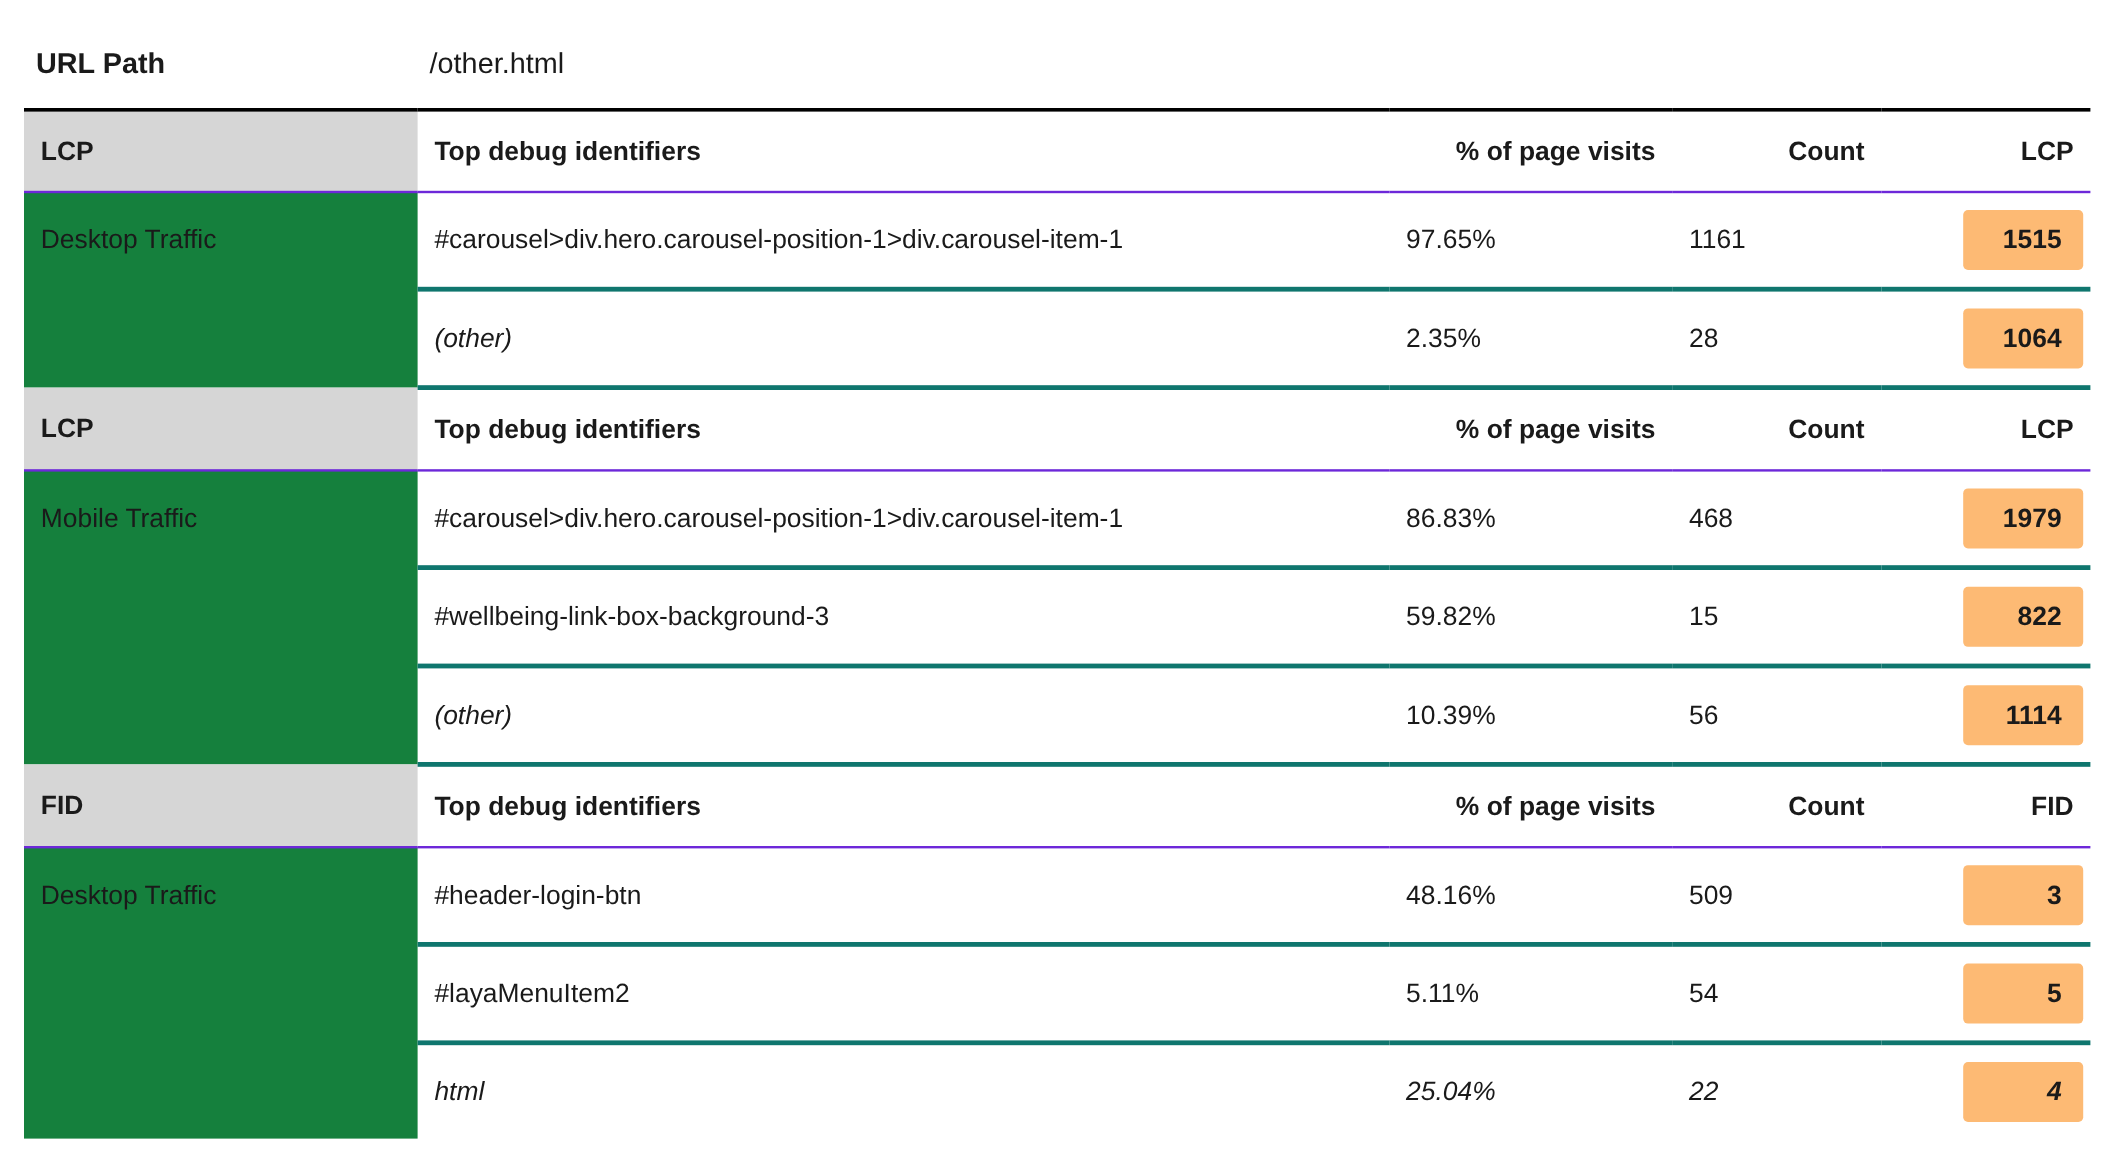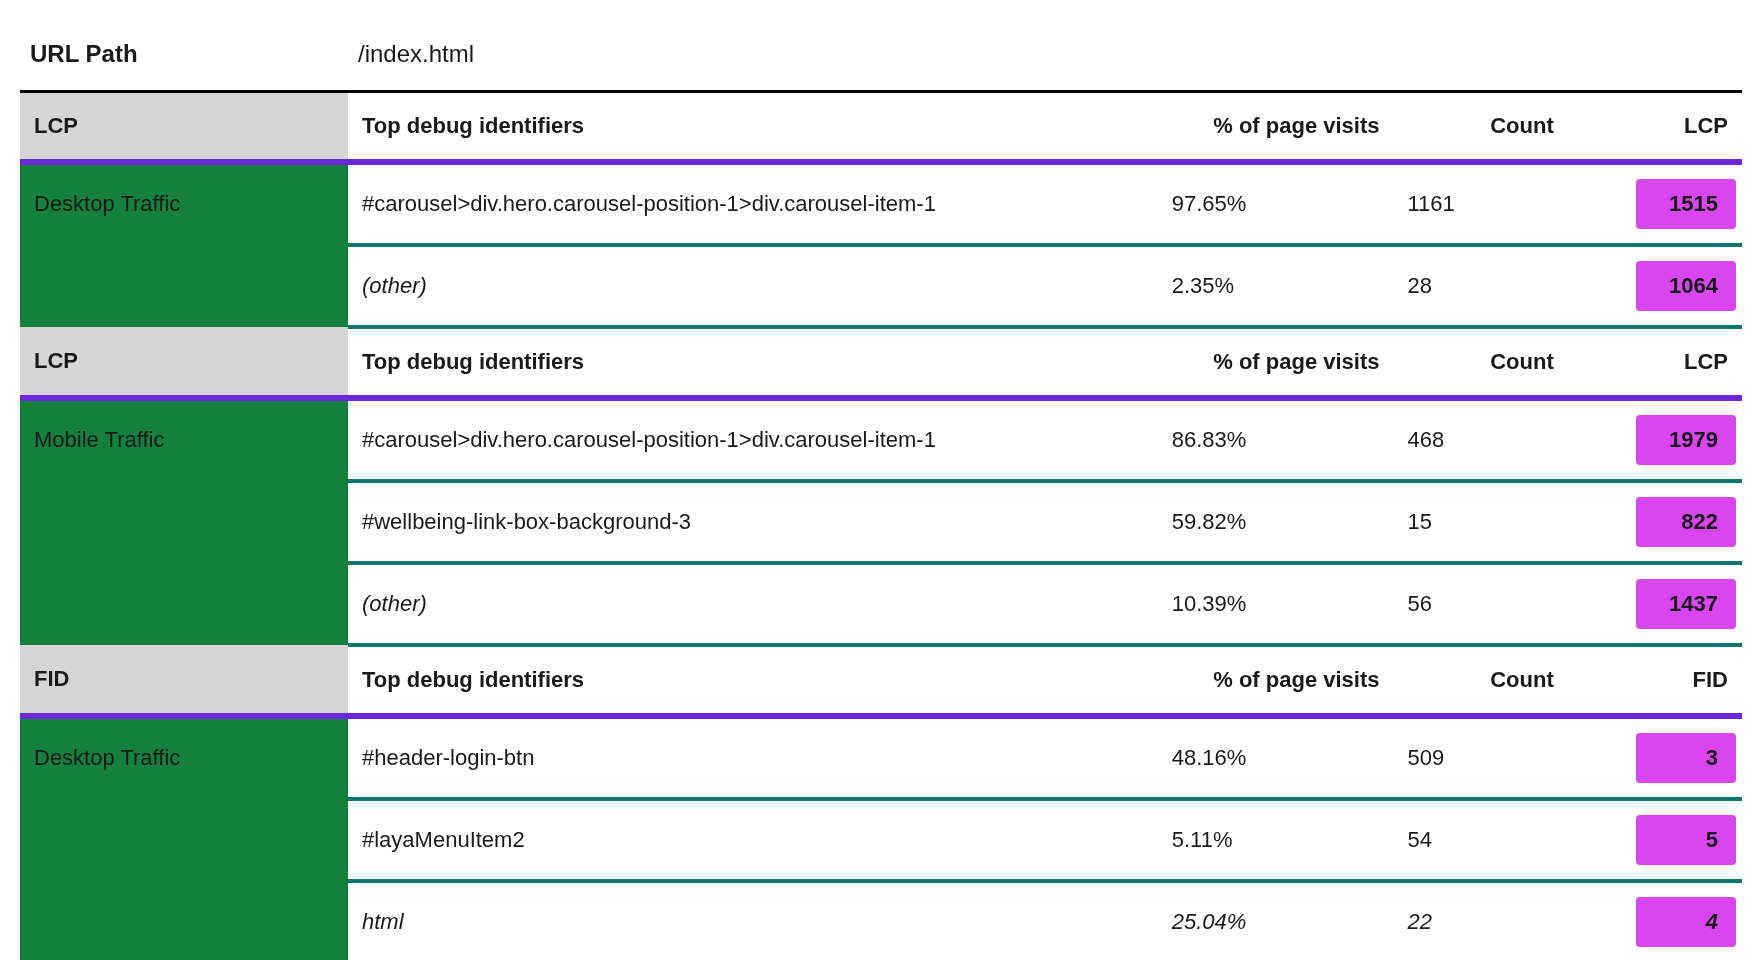--- a/index.html
+++ b/index.html
@@ -38,21 +38,21 @@
   }
   .url-divider td {
     border-bottom: 3px solid #000;
   }
 
   
   .sec-head td {
     font-weight: 700;
     padding: 20px 14px;
     font-size: 22px;
-    border-bottom: 6px solid #6d28d9;
+    border-bottom: 2px solid #6d28d9;
   }
   .sec-head td.section-cell {
     background: #d6d6d6;
   }
   .sec-head .h-visits,
   .sec-head .h-count,
   .sec-head .h-metric { text-align: right; }
 
   
   .data-row td {
@@ -71,21 +71,21 @@
     text-align: right;
     padding-right: 6px;
     padding-top: 14px;
     padding-bottom: 14px;
   }
   .other-text { font-style: italic; }
 
   .metric-badge {
     display: inline-block;
     min-width: 100px;
-    background: #d946ef;
+    background: #fdba74;
     color: #1a1a1a;
     font-weight: 600;
     padding: 12px 18px;
     text-align: right;
     border-radius: 4px;
     font-size: 22px;
   }
 
   
   .last-row td { border-bottom: none; font-style: italic; }
@@ -98,21 +98,21 @@
     <colgroup>
       <col class="col-section">
       <col class="col-debug">
       <col class="col-visits">
       <col class="col-count">
       <col class="col-metric">
     </colgroup>
     <tbody id="tbody">
         <tr class="url-row">
           <td>URL Path</td>
-          <td class="url-value" colspan="4">/index.html</td>
+          <td class="url-value" colspan="4">/other.html</td>
         </tr>
         <tr class="url-divider">
           <td colspan="5"></td>
         </tr>
         <tr class="sec-head">
           <td class="section-cell">LCP</td>
           <td>Top debug identifiers</td>
           <td class="h-visits">% of page visits</td>
           <td class="h-count">Count</td>
           <td class="h-metric">LCP</td>
@@ -147,21 +147,21 @@
         <tr class="data-row">
           <td>#wellbeing-link-box-background-3</td>
           <td class="c-visits">59.82%</td>
           <td class="c-count">15</td>
           <td class="c-metric"><span class="metric-badge">822</span></td>
         </tr>
         <tr class="data-row">
           <td><span class="other-text">(other)</span></td>
           <td class="c-visits">10.39%</td>
           <td class="c-count">56</td>
-          <td class="c-metric"><span class="metric-badge">1437</span></td>
+          <td class="c-metric"><span class="metric-badge">1114</span></td>
         </tr>
         <tr class="sec-head">
           <td class="section-cell">FID</td>
           <td>Top debug identifiers</td>
           <td class="h-visits">% of page visits</td>
           <td class="h-count">Count</td>
           <td class="h-metric">FID</td>
         </tr>
         <tr class="data-row">
           <td class="section-cell" rowspan="3">Desktop Traffic</td>

